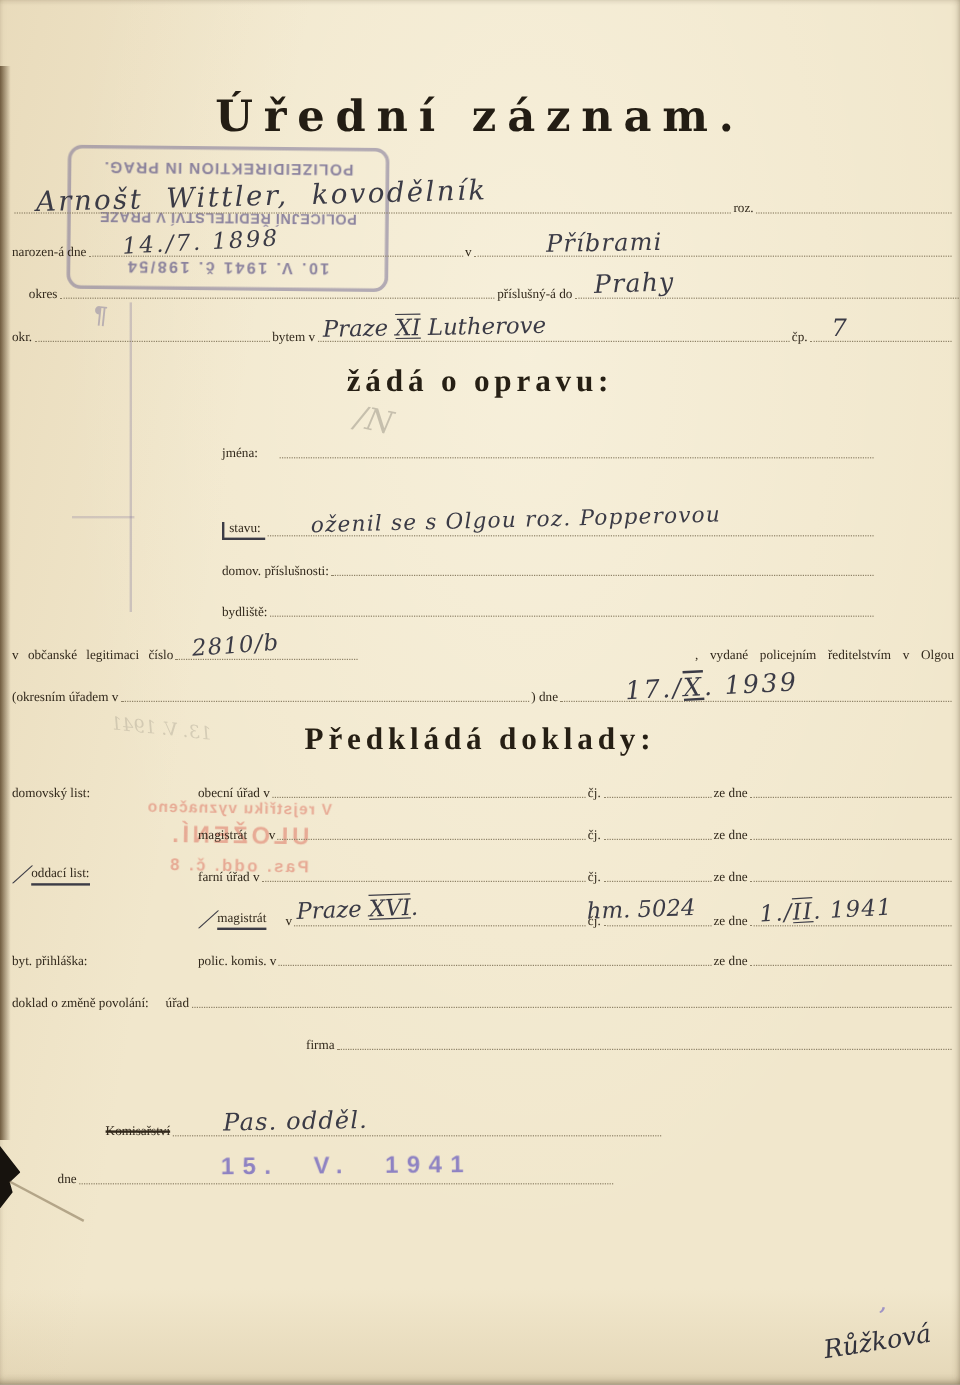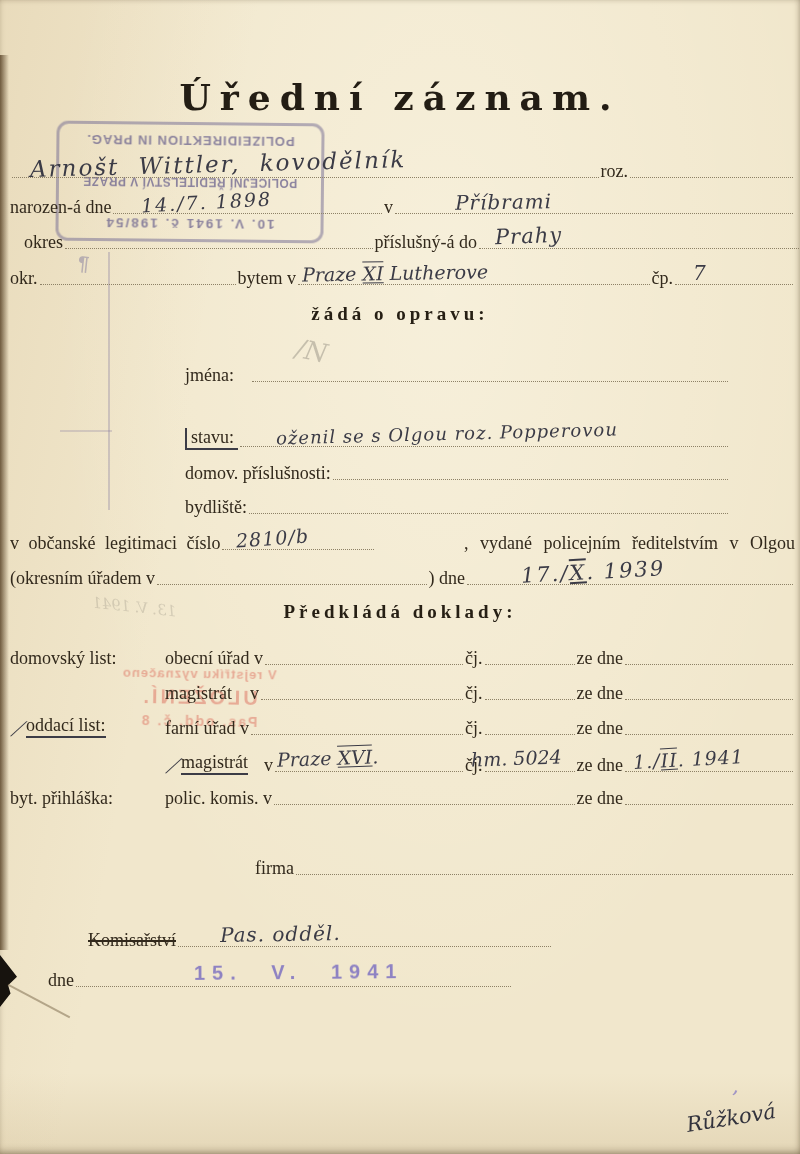--- a/index.html
+++ b/index.html
@@ -8,28 +8,28 @@
     font-family:"Liberation Serif",serif;color:#342b1d;
     background:
       radial-gradient(ellipse at 55% 25%, rgba(255,252,240,.4), rgba(255,252,240,0) 62%),
       linear-gradient(100deg, rgba(214,192,150,.30), rgba(214,192,150,0) 26%),
       linear-gradient(0deg, rgba(205,185,145,.35), rgba(205,185,145,0) 7%),
       #f1e7cc;
   }
   #paper::after{content:"";position:absolute;inset:0;pointer-events:none;
     box-shadow:inset 0 -5px 8px -4px rgba(70,52,28,.55), inset -4px 0 7px -4px rgba(70,52,28,.3), inset 0 3px 6px -4px rgba(70,52,28,.25);}
   .row{position:absolute;display:flex;align-items:flex-end;height:24px;z-index:3;}
-  .lbl{font-size:18px;line-height:1.05;white-space:nowrap;color:#32291c;}
+  .lbl{font-size:11px;line-height:1.05;white-space:nowrap;color:#32291c;}
   .dots{flex:1 1 auto;position:relative;border-bottom:1.5px dotted #8d8166;height:2px;margin:0 2px 3px 2px;}
   .dotsf{flex:0 0 auto;}
   .hw{position:absolute;bottom:1px;font-family:"DejaVu Serif",serif;font-style:italic;
       color:#3b3b46;white-space:nowrap;line-height:1;z-index:4;}
   .roman{text-decoration:underline overline;text-underline-offset:2px;}
   .heading{position:absolute;left:0;width:800px;text-align:center;font-weight:bold;
-      font-size:19px;letter-spacing:4px;color:#261f14;z-index:3;}
+      font-size:26px;letter-spacing:4px;color:#261f14;z-index:3;}
   .title{position:absolute;left:0;top:76px;width:800px;text-align:center;
       font-family:"DejaVu Serif",serif;font-weight:bold;font-size:36px;letter-spacing:9px;color:#231d14;z-index:3;}
   .mark-stavu{border-left:2.5px solid #3c3c46;border-bottom:2.5px solid #3c3c46;padding:0 4px 1px 4px;}
   .hand-ul{border-bottom:2.5px solid #3c3c46;padding-bottom:1px;}
   .paren{font-family:"DejaVu Serif",serif;font-style:italic;font-size:20px;color:#3c3c46;margin-right:2px;line-height:.9;}
   .strike{text-decoration:line-through;text-decoration-thickness:2px;}
   .ctype{flex:0 0 155px;display:flex;align-items:flex-end;}
   
   .stamp-police{position:absolute;left:56px;top:122px;width:268px;height:120px;z-index:1;
       transform:rotate(180.6deg);border:3px solid rgba(112,104,146,.5);border-radius:12px;
@@ -250,20 +250,25 @@
   <div class="row" style="left:10px;top:784px;width:785px;">
     <span class="ctype">
       <span class="lbl">byt. přihláška:</span>
     </span>
     <span class="lbl">polic. komis. v</span>
     <span class="dots"></span>
     <span class="lbl">ze dne</span>
     <span class="dots dotsf" style="flex-basis:168px;"></span>
   </div>
 
+  <div class="row" style="left:10px;top:819px;width:785px;">
+    <span class="lbl">doklad o změně povolání:</span>
+    <span class="lbl" style="margin-left:14px;">úřad</span>
+    <span class="dots"></span>
+  </div>
 
   <div class="row" style="left:255px;top:854px;width:540px;">
     <span class="lbl">firma</span>
     <span class="dots"></span>
   </div>
 
   <div class="row" style="left:48px;top:926px;width:465px;margin-left:40px;">
     <span class="lbl strike">Komisařství</span>
     <span class="dots">
       <span class="hw" style="left:42px;bottom:2px;font-size:20px;letter-spacing:1px;transform:rotate(-1deg);">Pas. odděl.</span>

